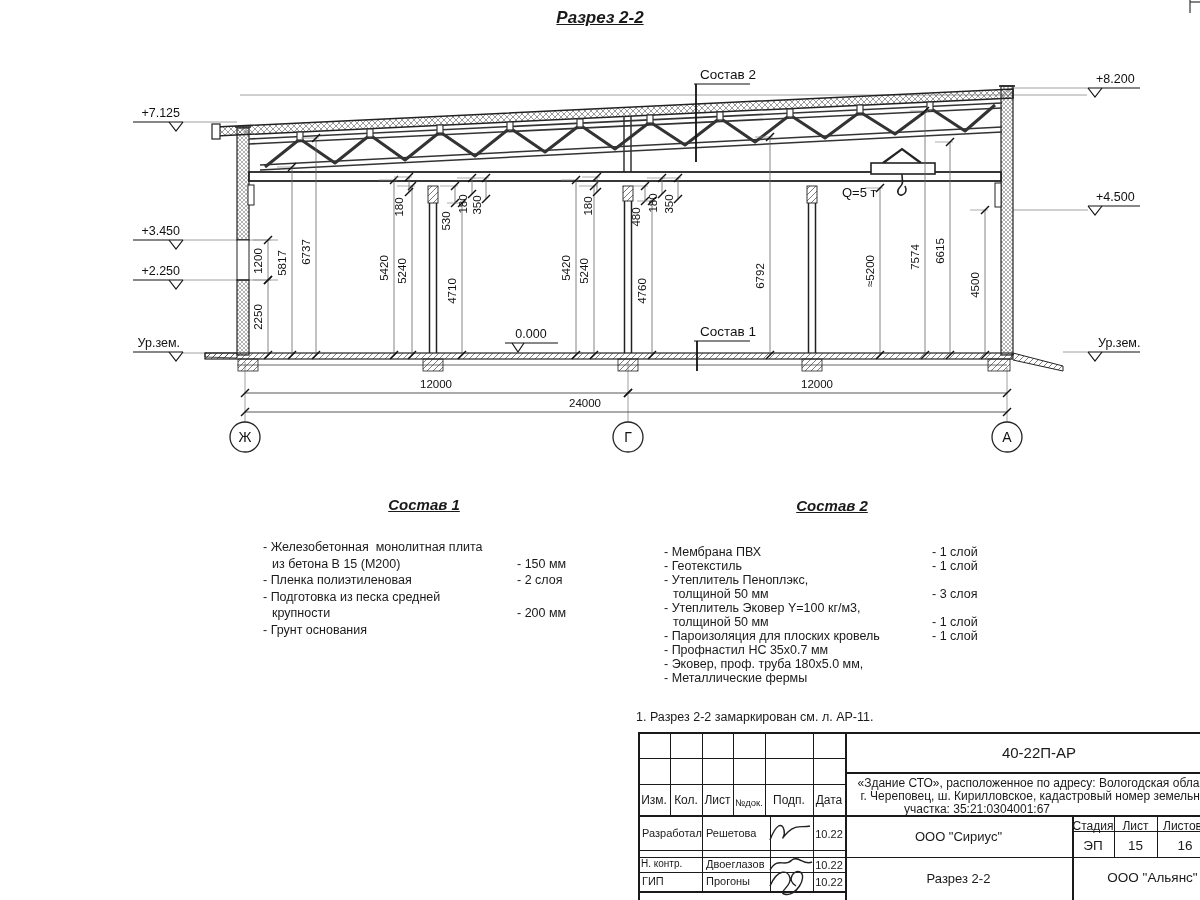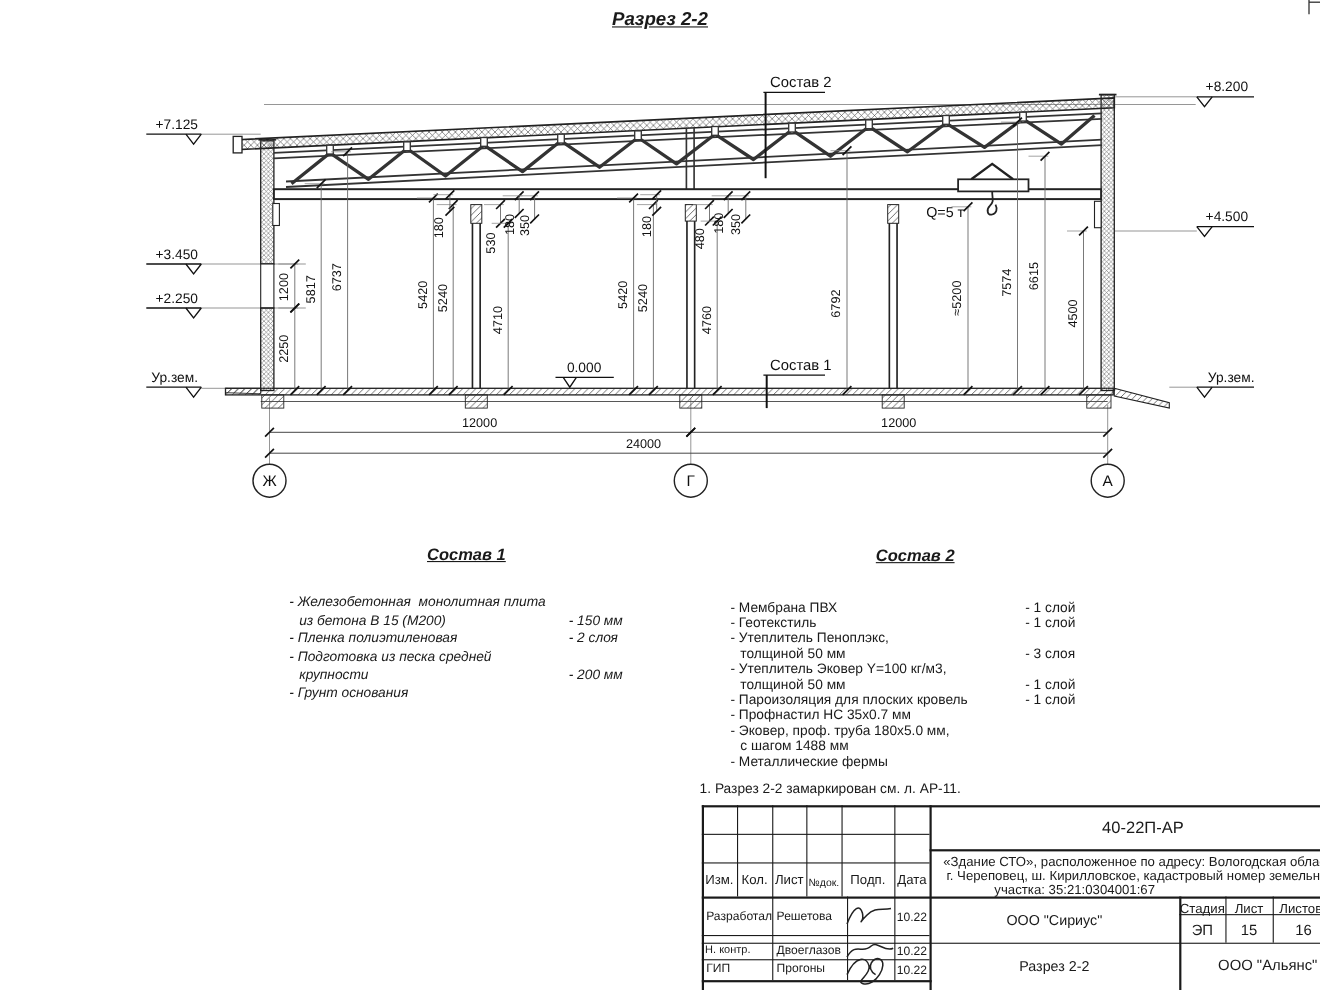--- a/index.html
+++ b/index.html
@@ -5,21 +5,21 @@
   html,body{margin:0;padding:0;}
   body{width:1200px;height:900px;overflow:hidden;background:#fff;position:relative;
        font-family:"Liberation Sans", sans-serif;color:#1a1a1a;}
   .abs{position:absolute;}
   #main-title{left:480px;top:8px;width:240px;text-align:center;font-size:17px;font-weight:600;
               font-style:italic;text-decoration:underline;}
   svg text{font-family:"Liberation Sans", sans-serif;fill:#111;}
   .list{position:absolute;font-size:12.5px;}
   .ltitle{text-align:center;font-style:italic;text-decoration:underline;font-size:15px;font-weight:600;}
   .lrow{display:flex;}
-  #sostav1 .lrow{line-height:16.5px;font-style:italic;}
+  #sostav1 .lrow{line-height:16.5px;}
   #sostav2 .lrow{line-height:14px;}
   .lt{flex:1;white-space:pre;}
   .lv{width:68px;white-space:nowrap;}
   .cont .lt{padding-left:9px;}
   #note{left:636px;top:710px;font-size:12.5px;white-space:nowrap;}
   .tbl{position:absolute;background:#1a1a1a;}
   .tbt{position:absolute;font-size:12px;white-space:nowrap;}
   .ctr{text-align:center;}
 </style>
 </head>
@@ -372,24 +372,20 @@
       <span class="lv">- 1 слой</span>
     </div>
   <div class="lrow">
       <span class="lt">- Профнастил НС 35х0.7 мм</span>
       <span class="lv"></span>
     </div>
   <div class="lrow">
       <span class="lt">- Эковер, проф. труба 180х5.0 мм,</span>
       <span class="lv"></span>
     </div>
-  <div class="lrow cont">
-      <span class="lt">с шагом 1488 мм</span>
-      <span class="lv"></span>
-    </div>
   <div class="lrow">
       <span class="lt">- Металлические фермы</span>
       <span class="lv"></span>
     </div>
 </div>
 
 <div class="abs" id="note">1. Разрез 2-2 замаркирован см. л. АР-11.</div>
 
 <div>
 

